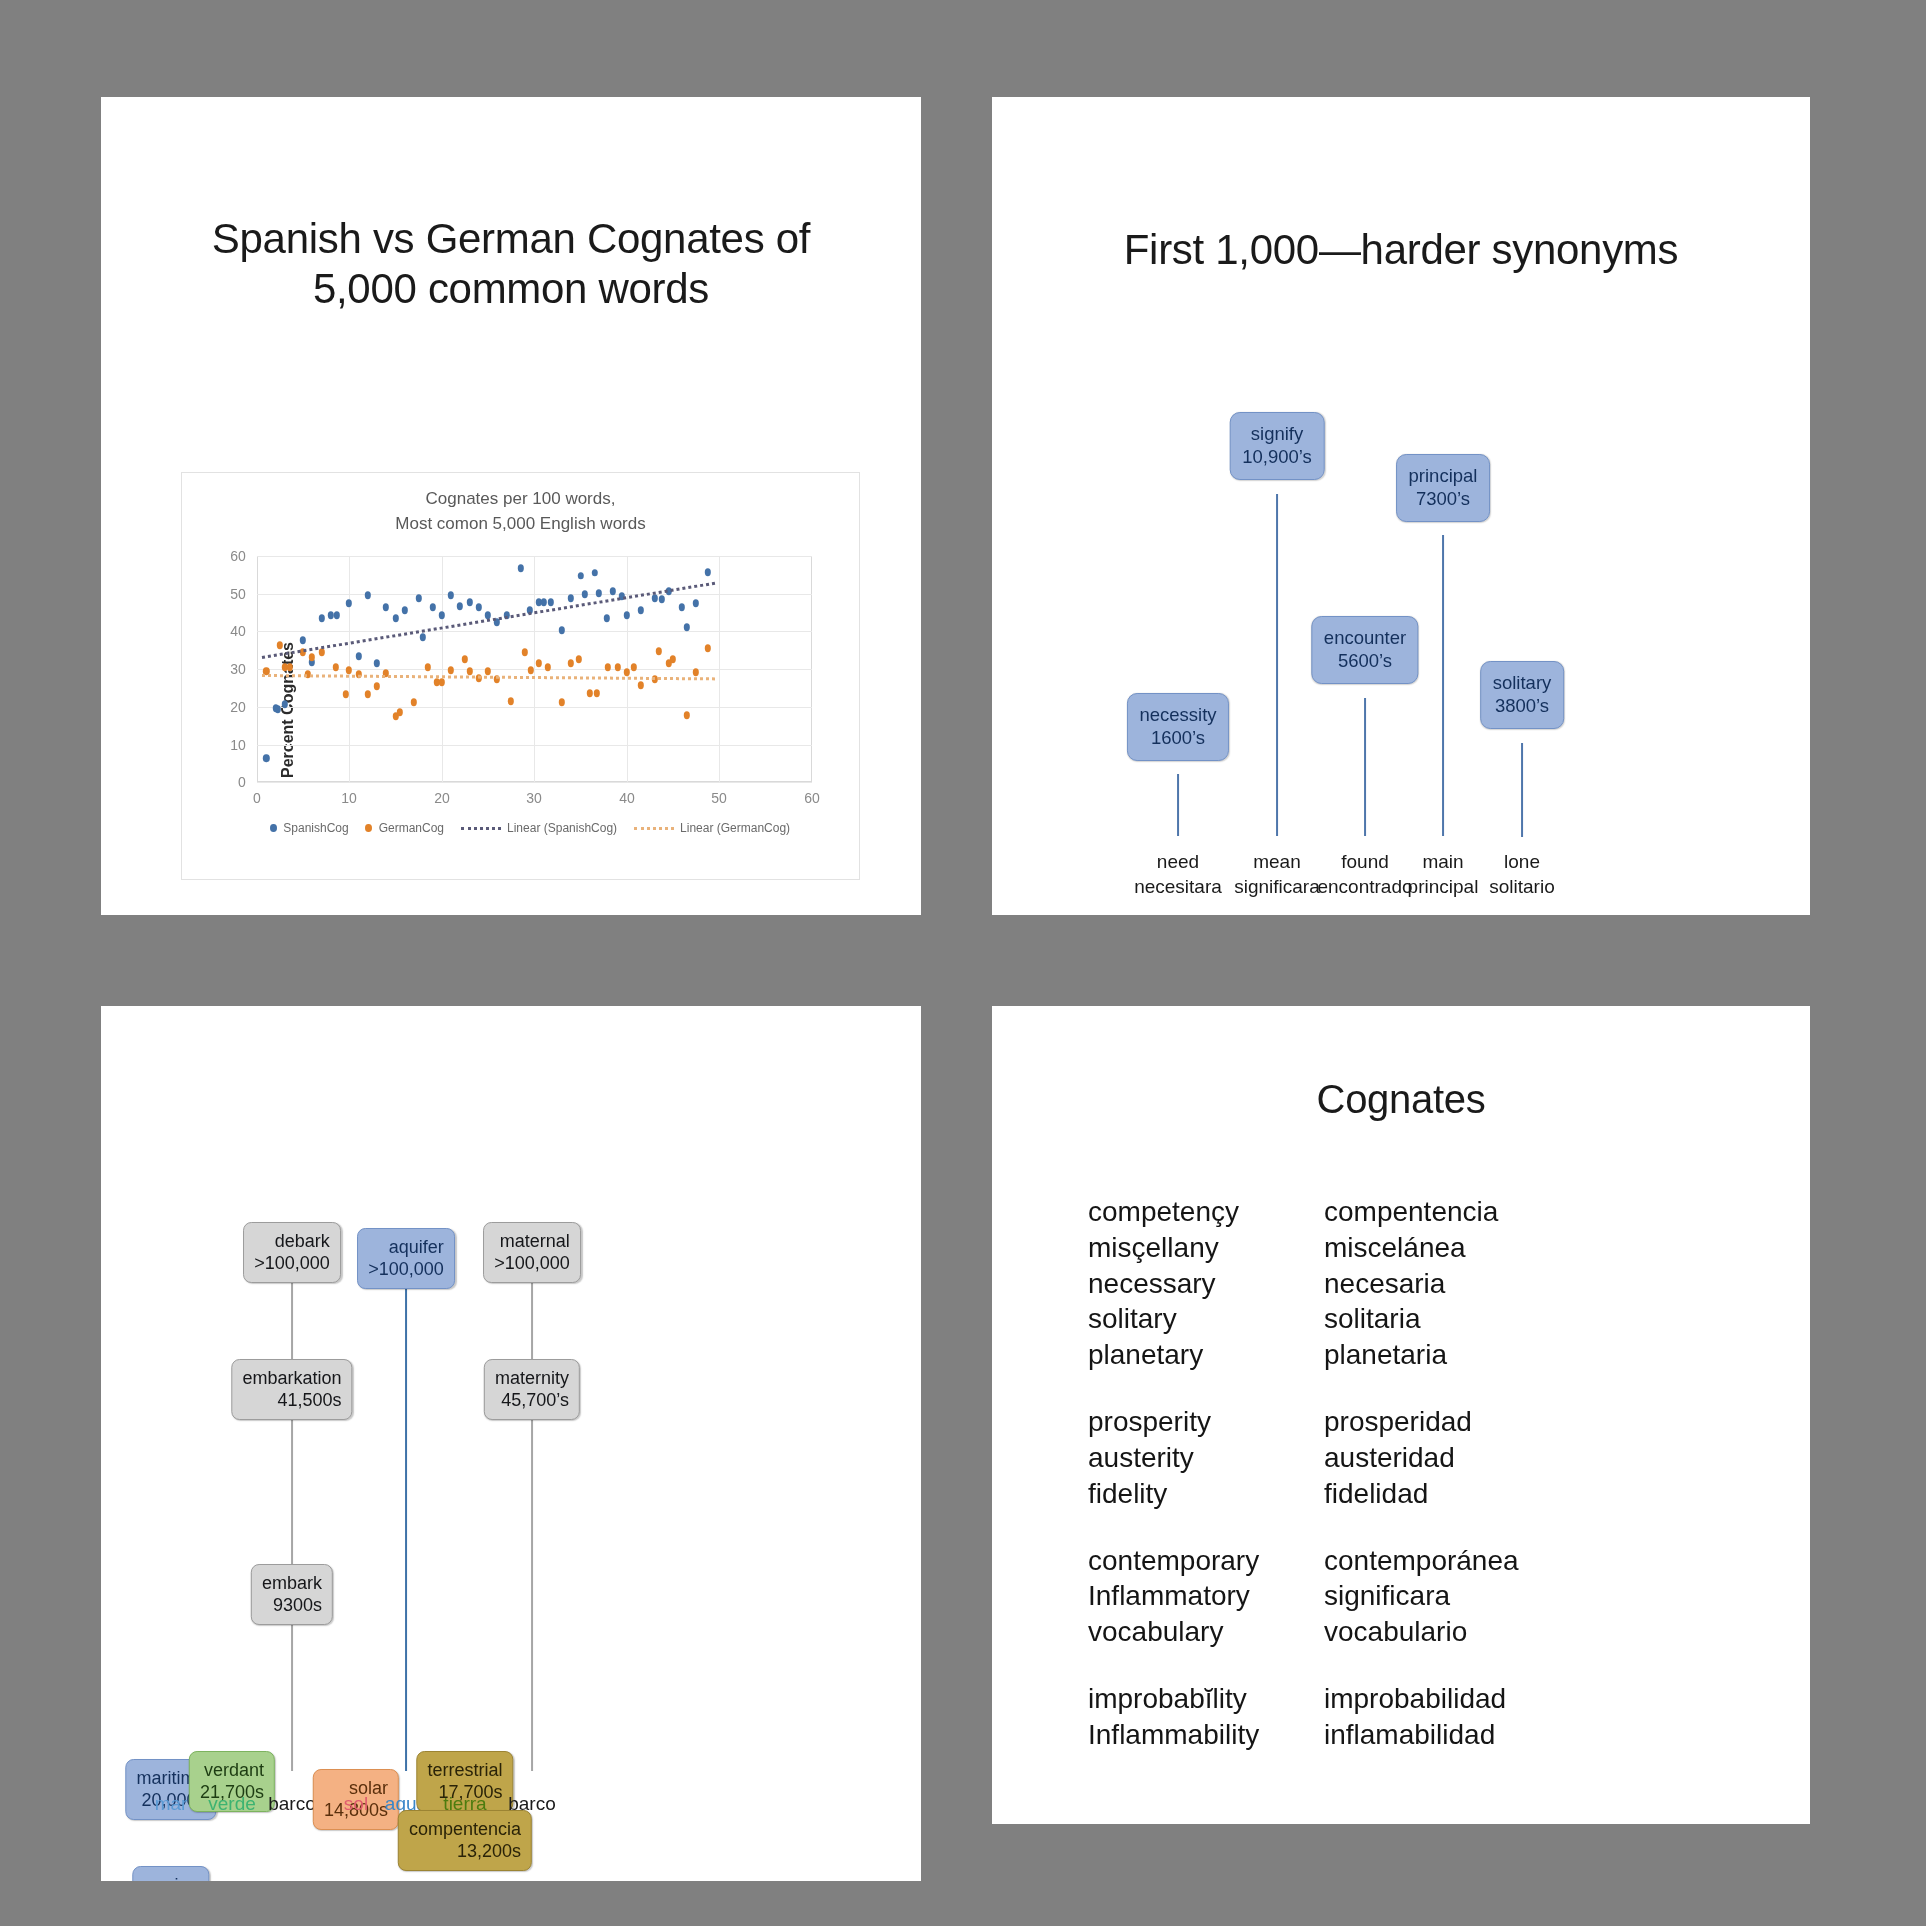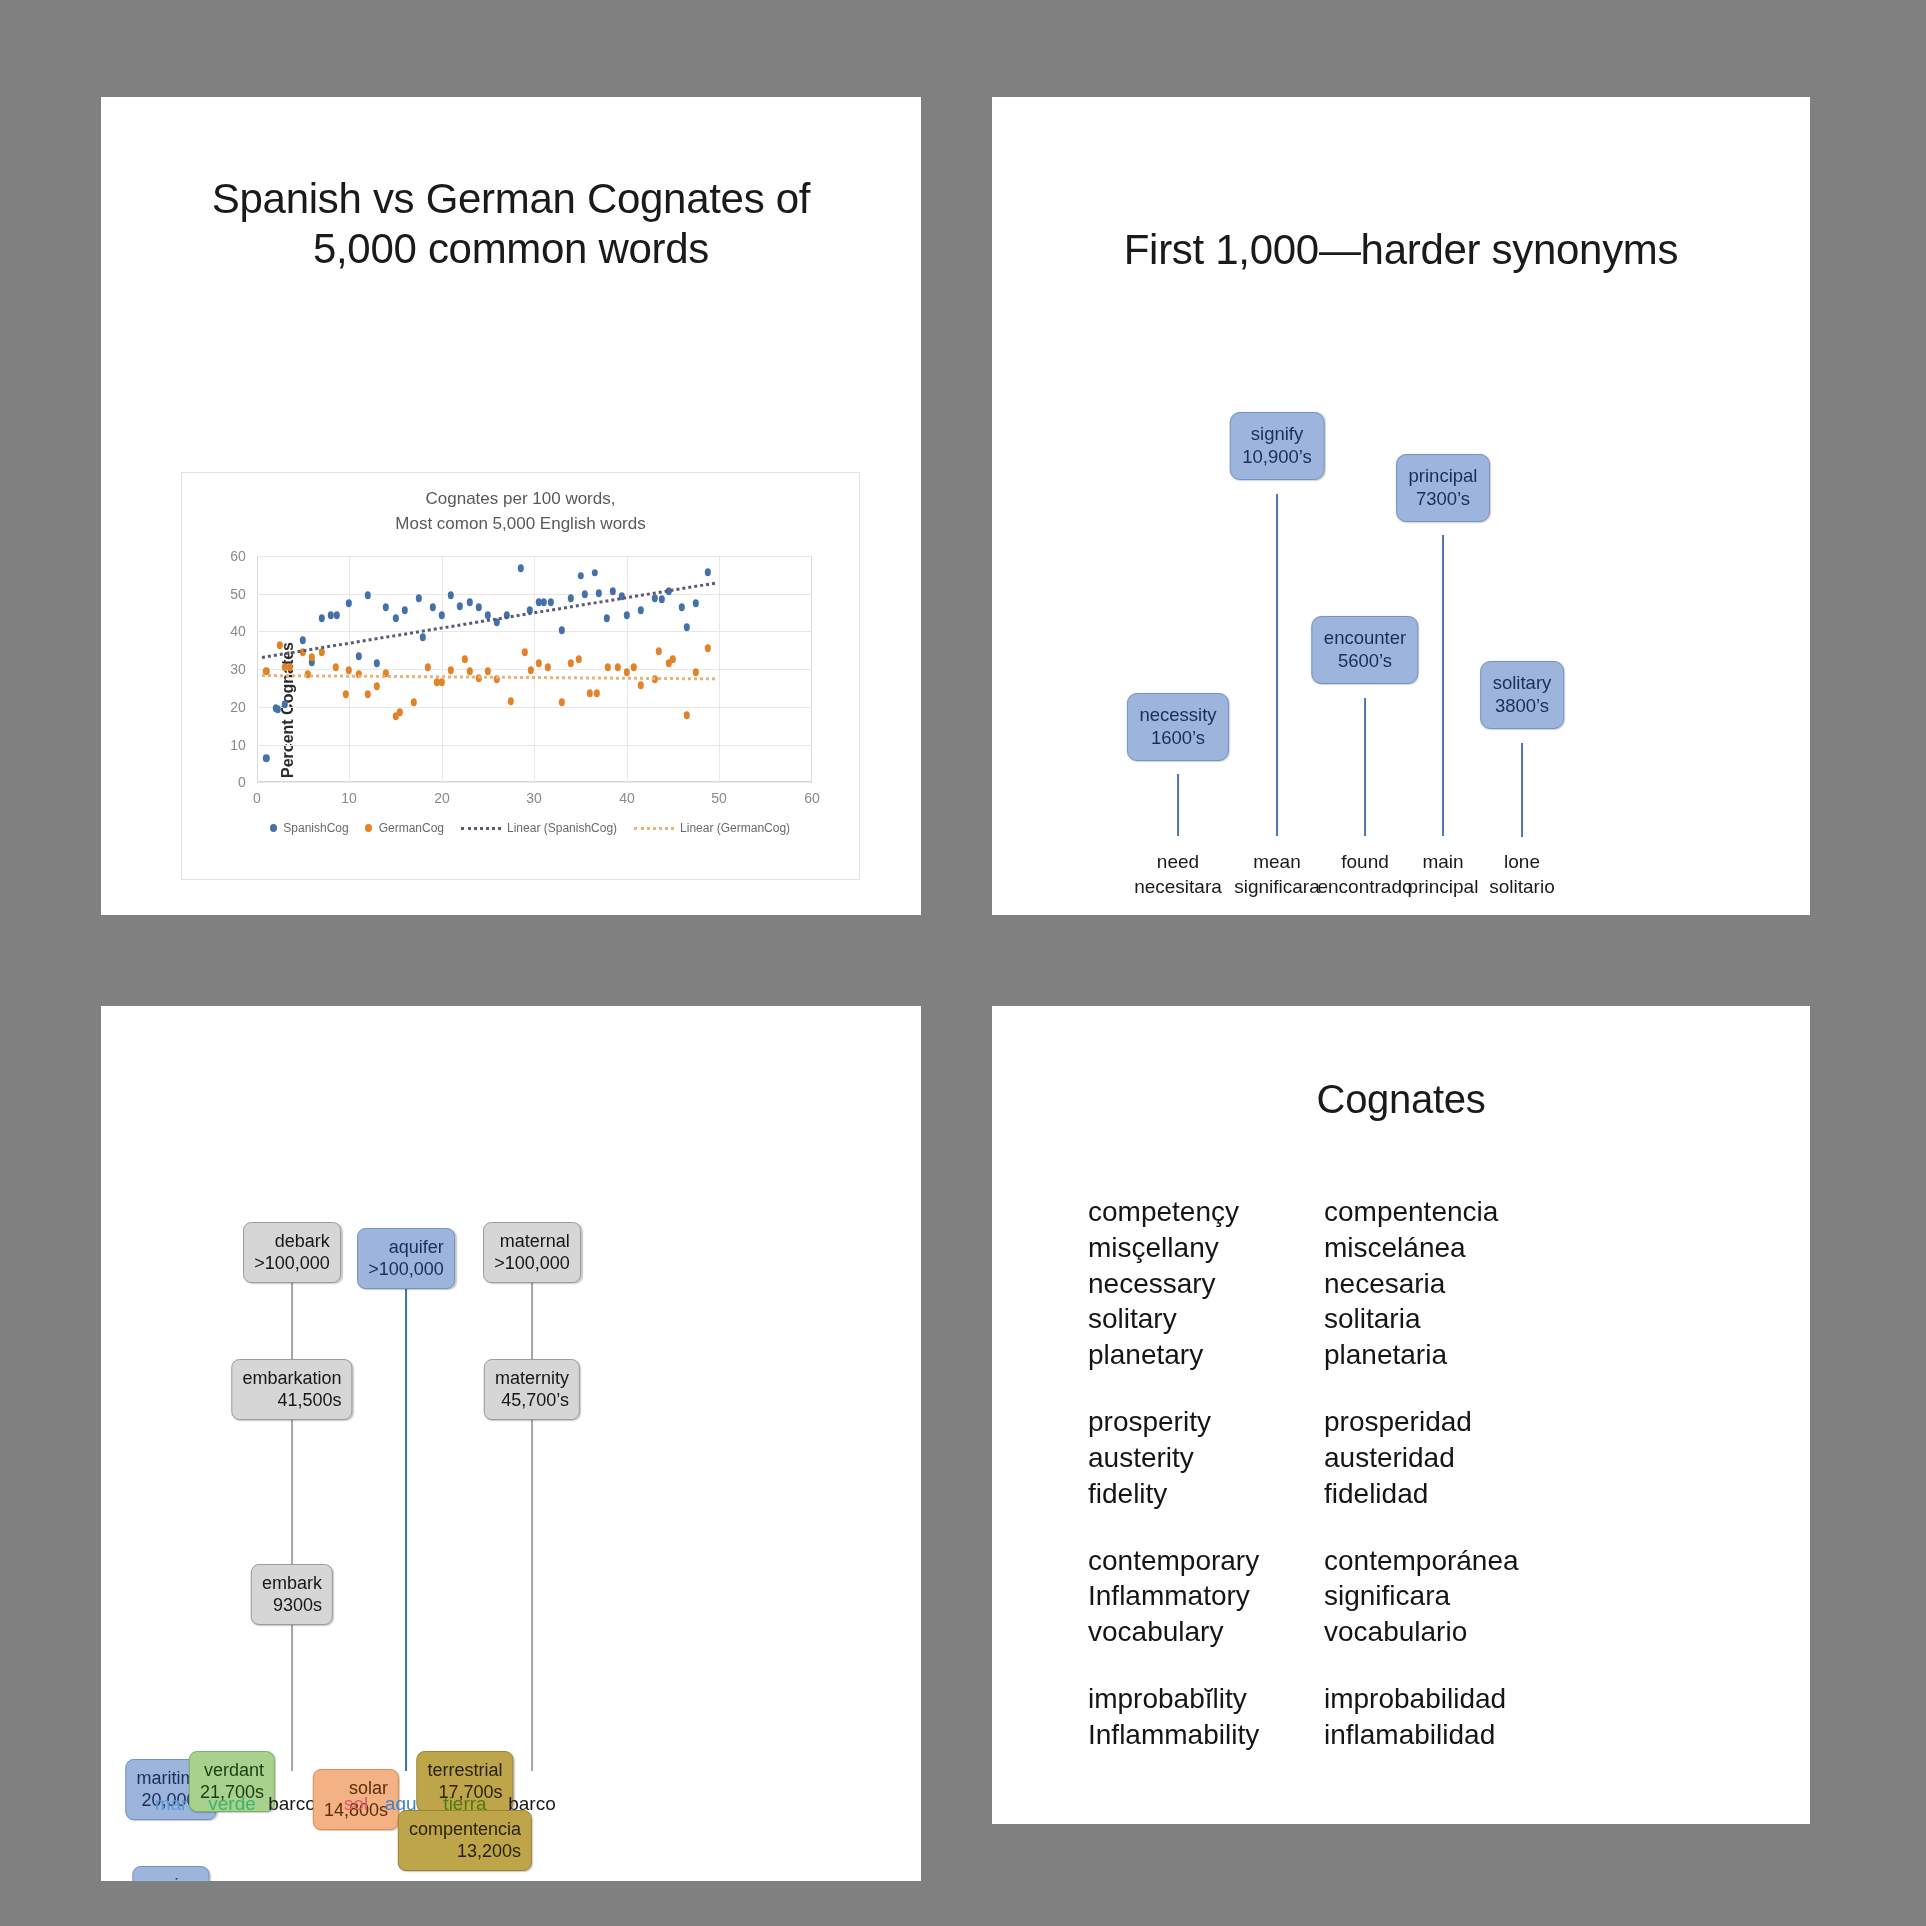--- a/index.html
+++ b/index.html
@@ -25,21 +25,21 @@
   .slide-title {
     font-size:42px;
     font-weight:400;
     color:#1a1a1a;
     text-align:center;
     line-height:1.18;
     letter-spacing:-0.3px;
   }
 
   
-  #slide-chart .slide-title { margin-top:77px; padding:0 77px; }
+  #slide-chart .slide-title { margin-top:117px; padding:0 77px; }
   .chart-frame {
     position:absolute;
     left:80px; top:375px;
     width:679px; height:408px;
     background:#ffffff;
     border:0.6px solid #e2e2e2;
   }
   .chart-title {
     text-align:center;
     font-size:17px;

